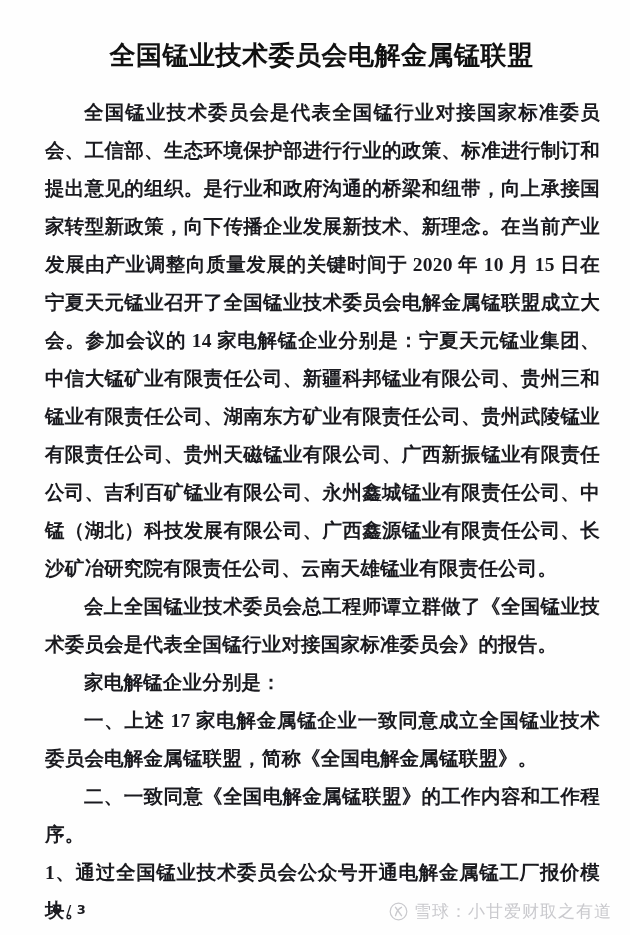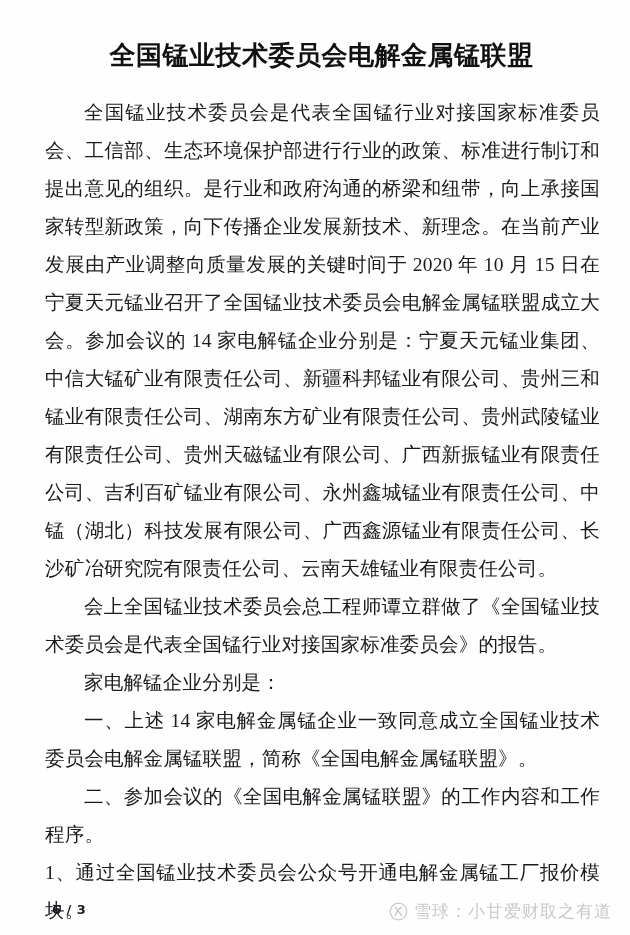--- a/index.html
+++ b/index.html
@@ -40,20 +40,21 @@
     color: #1a1a1f;
     font-size: 19.5px;
     line-height: 38px;
     text-align: justify;
     text-justify: inter-ideograph;
     letter-spacing: 0.2px;
   }
   .body-text p {
     margin: 0;
     text-indent: 2em;
+    font-weight: bold;
   }
   .body-text p.no-indent {
     text-indent: 0;
   }
   .page-number {
     position: absolute;
     left: 52px;
     bottom: 18px;
     font-family: "DejaVu Sans", "Liberation Sans", sans-serif;
     font-weight: bold;
@@ -88,22 +89,22 @@
 <div class="page">
 
   <h1 class="doc-title">
     <span class="title-line">全国锰业技术委员会电解金属锰联盟</span>
   </h1>
 
   <div class="body-text">
     <p>全国锰业技术委员会是代表全国锰行业对接国家标准委员会、工信部、生态环境保护部进行行业的政策、标准进行制订和提出意见的组织。是行业和政府沟通的桥梁和纽带，向上承接国家转型新政策，向下传播企业发展新技术、新理念。在当前产业发展由产业调整向质量发展的关键时间于 2020 年 10 月 15 日在宁夏天元锰业召开了全国锰业技术委员会电解金属锰联盟成立大会。参加会议的 14 家电解锰企业分别是：宁夏天元锰业集团、中信大锰矿业有限责任公司、新疆科邦锰业有限公司、贵州三和锰业有限责任公司、湖南东方矿业有限责任公司、贵州武陵锰业有限责任公司、贵州天磁锰业有限公司、广西新振锰业有限责任公司、吉利百矿锰业有限公司、永州鑫城锰业有限责任公司、中锰（湖北）科技发展有限公司、广西鑫源锰业有限责任公司、长沙矿冶研究院有限责任公司、云南天雄锰业有限责任公司。</p>
     <p>会上全国锰业技术委员会总工程师谭立群做了《全国锰业技术委员会是代表全国锰行业对接国家标准委员会》的报告。</p>
     <p>家电解锰企业分别是：</p>
-    <p>一、上述 14 家电解金属锰企业一致同意成立全国锰业技术委员会电解金属锰联盟，简称《全国电解金属锰联盟》。</p>
-    <p>二、参加会议的《全国电解金属锰联盟》的工作内容和工作程序。</p>
+    <p>一、上述 17 家电解金属锰企业一致同意成立全国锰业技术委员会电解金属锰联盟，简称《全国电解金属锰联盟》。</p>
+    <p>二、一致同意《全国电解金属锰联盟》的工作内容和工作程序。</p>
     <p class="no-indent">1、通过全国锰业技术委员会公众号开通电解金属锰工厂报价模块。</p>
 
   </div>
 
   <div class="page-number">6 / 3</div>
 
   <div class="watermark">
     <svg class="watermark-logo" viewBox="0 0 32 32" aria-hidden="true">
       <circle cx="16" cy="16" r="14" fill="none" stroke="#c9c9cd" stroke-width="2"></circle>
       <path d="M11 9 L21 23" fill="none" stroke="#c9c9cd" stroke-width="2.4" stroke-linecap="round"></path>

